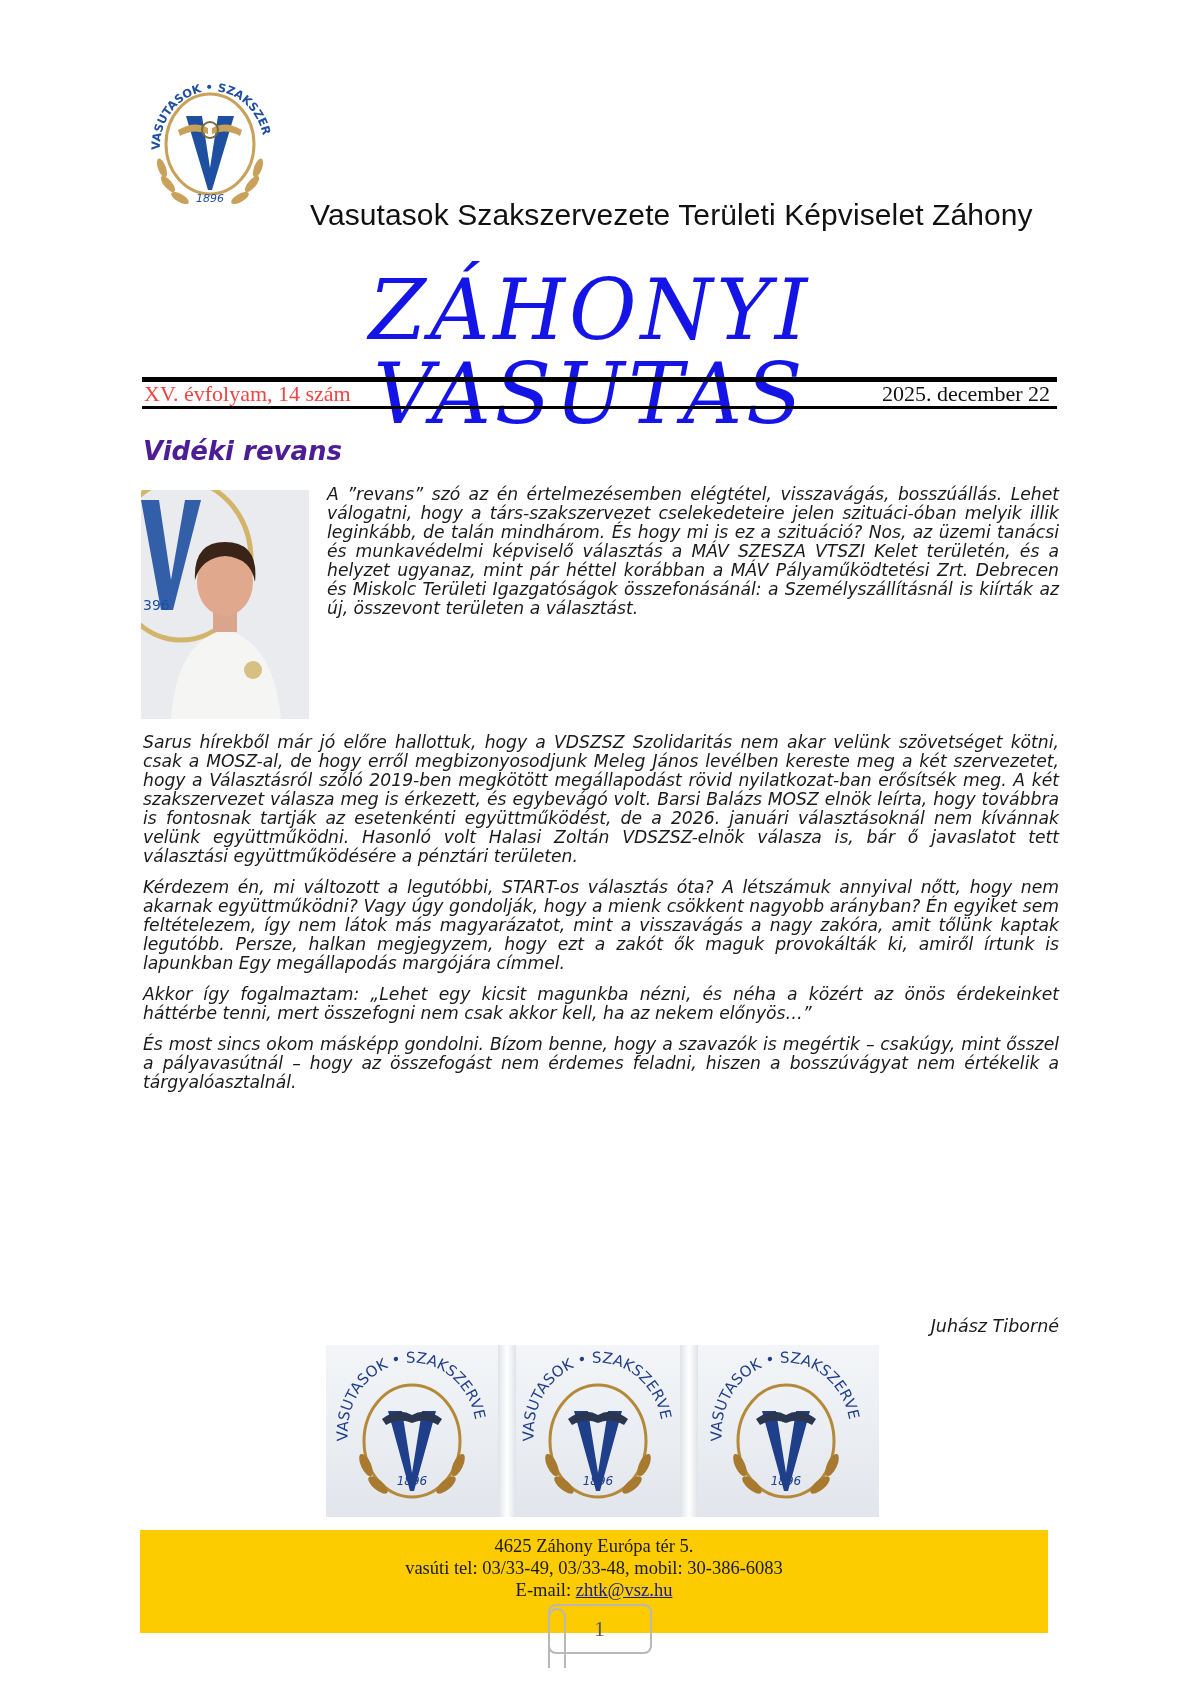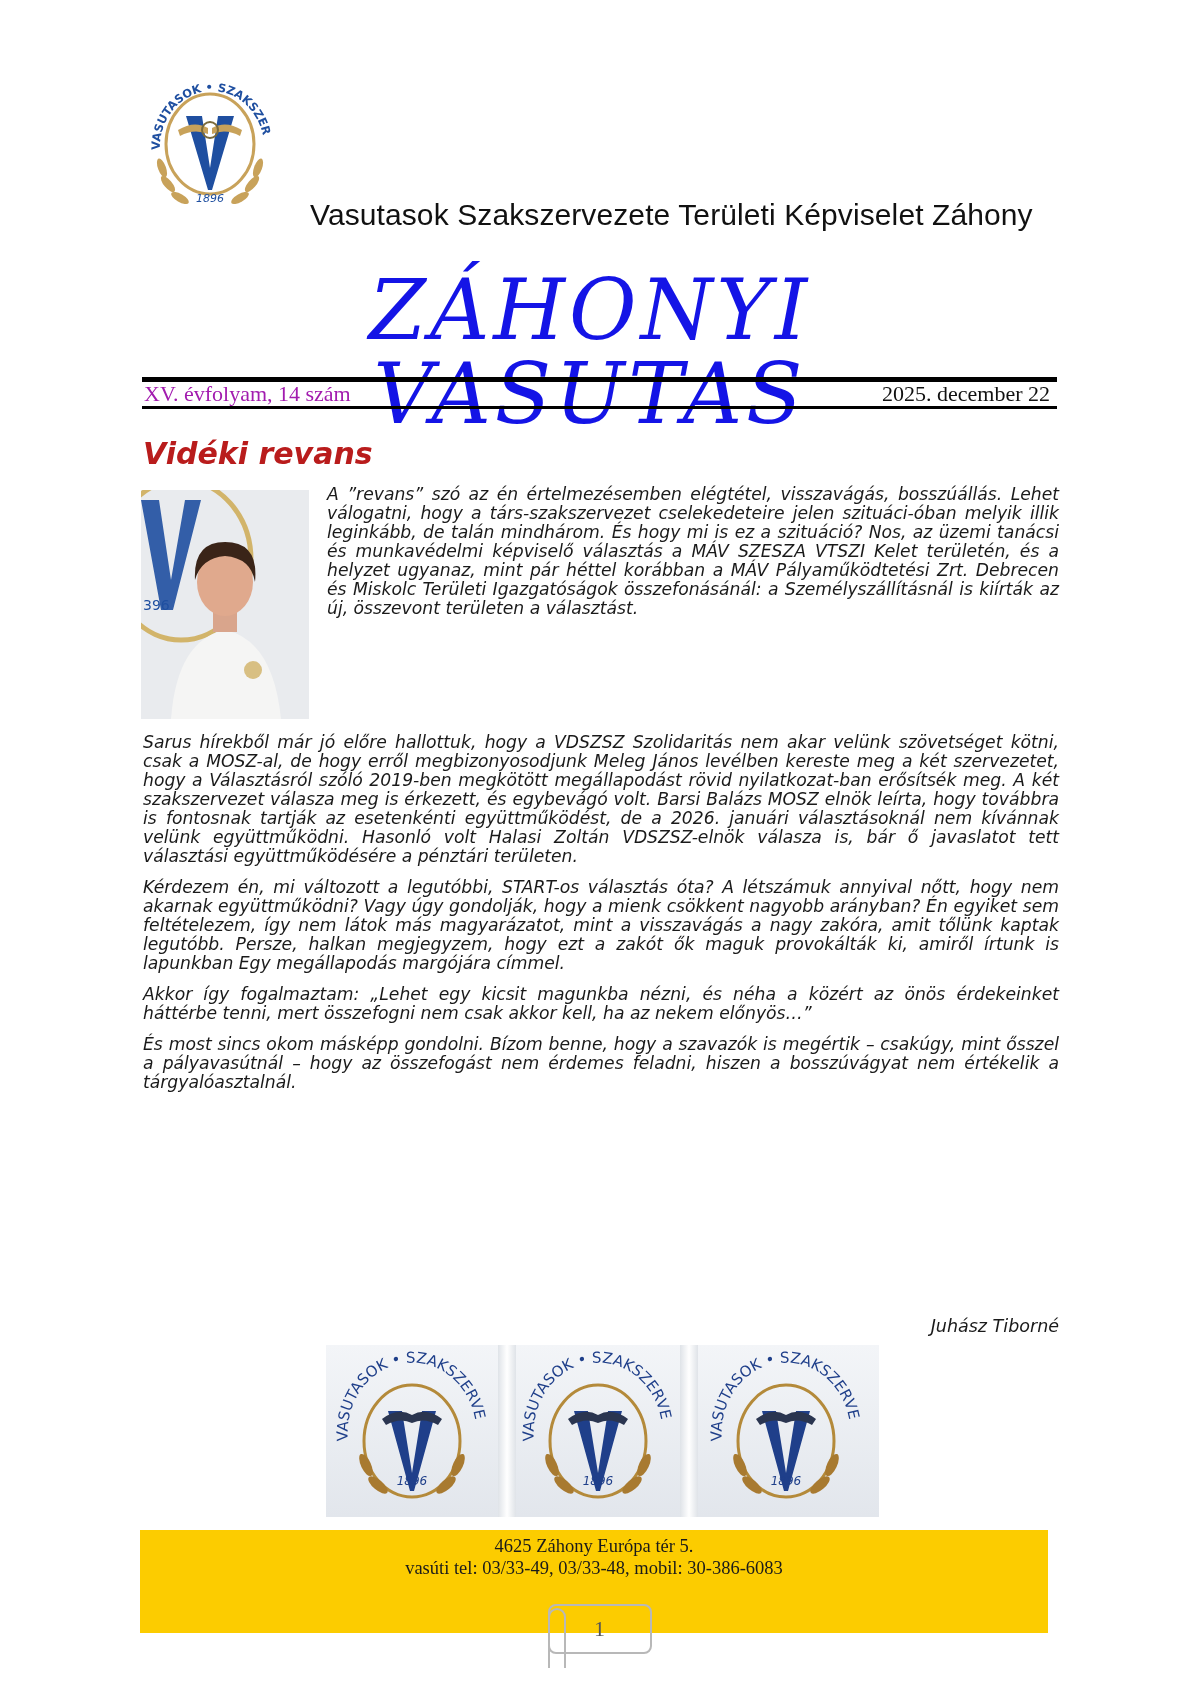--- a/index.html
+++ b/index.html
@@ -6,24 +6,24 @@
   body { width: 1200px; height: 1696px; position: relative; overflow: hidden; }
   .page { position: absolute; left: 0; top: 0; width: 1200px; height: 1696px; background: #fff; }
 
   .logo { position: absolute; left: 142px; top: 72px; width: 136px; height: 144px; }
   .org-name { position: absolute; left: 310px; top: 198px; font-family: Liberation Sans, sans-serif; font-size: 30px; color: #111; white-space: nowrap; letter-spacing: 0.1px; }
 
   .masthead { position: absolute; left: 140px; top: 268px; width: 900px; text-align: center; font-family: "DejaVu Serif", serif; font-style: italic; font-size: 84px; color: #1414e6; letter-spacing: 4px; line-height: 1; transform: scaleX(0.98); }
 
   .rule-top { position: absolute; left: 142px; top: 377px; width: 915px; height: 5px; background: #000; }
   .rule-bottom { position: absolute; left: 142px; top: 406px; width: 915px; height: 3px; background: #000; }
-  .issue-left { position: absolute; left: 144px; top: 381px; font-family: "Liberation Serif", serif; font-size: 22px; color: #a21caf; }
+  .issue-left { position: absolute; left: 144px; top: 381px; font-family: "Liberation Serif", serif; font-size: 22px; color: #ef4444; }
   .issue-right { position: absolute; right: 150px; top: 381px; font-family: "Liberation Serif", serif; font-size: 22px; color: #111; }
 
-  .article-title { position: absolute; left: 143px; top: 436px; font-family: "DejaVu Sans", sans-serif; font-weight: bold; font-style: italic; font-size: 30px; color: #b91c1c; }
+  .article-title { position: absolute; left: 143px; top: 436px; font-family: "DejaVu Sans", sans-serif; font-weight: bold; font-style: italic; font-size: 26px; color: #4c1d95; }
 
   .portrait { position: absolute; left: 141px; top: 490px; width: 168px; height: 229px; overflow: hidden; background: #86efac; }
 
   .body-text { font-family: "DejaVu Sans", sans-serif; font-style: italic; font-size: 17.2px; color: #1a1a1a; line-height: 19px; text-align: justify; margin: 0; }
   .p1 { position: absolute; left: 327px; top: 485px; width: 732px; }
   .flow { position: absolute; left: 143px; top: 733px; width: 916px; }
   .flow p { margin: 0 0 12px 0; }
   .signature { position: absolute; right: 141px; top: 1316px; font-family: "DejaVu Sans", sans-serif; font-style: italic; font-size: 17.5px; color: #1a1a1a; }
 
   .flags { position: absolute; left: 326px; top: 1345px; width: 553px; height: 172px; display: flex; background: #eef0f3; }
@@ -158,18 +158,21 @@
           <ellipse cx="122" cy="140" rx="5" ry="12" transform="rotate(50 122 140)"></ellipse>
         </g>
         <text x="88" y="140" text-anchor="middle" font-family="DejaVu Sans, sans-serif" font-style="italic" font-size="12" fill="#1f3f8a">1896</text>
       </svg>
     </div>
   </div>
 
   <div class="footer">
     <div>4625 Záhony Európa tér 5.</div>
     <div>vasúti tel: 03/33-49, 03/33-48, mobil: 30-386-6083</div>
+    <div>
+      <span>E-mail: </span><a>zhtk@vsz.hu</a>
+    </div>
   </div>
 
   <div class="page-num-box"></div>
   <div class="page-num-curl"></div>
   <div class="page-num">1</div>
 </div>
 
 </body></html>

